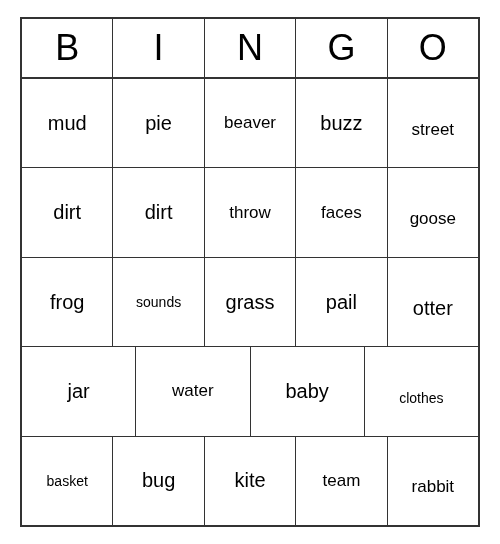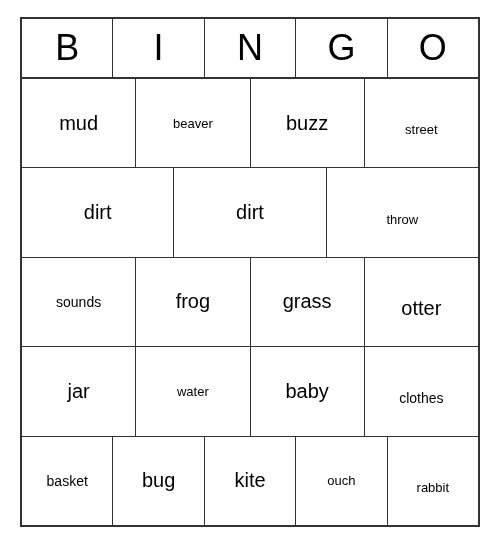--- a/index.html
+++ b/index.html
@@ -43,21 +43,20 @@
     }
 
     .bingo-header .header-cell:last-child {
       border-right: none;
     }
 
     .bingo-body {
       display: flex;
       flex-direction: column;
       flex: 1;
-      justify-content: flex-end;
     }
 
     .bingo-row {
       display: flex;
       flex: 1;
       border-bottom: 1px solid #333;
     }
 
     .bingo-row:last-child {
       border-bottom: none;
@@ -77,59 +76,63 @@
     .bingo-cell:last-child {
       border-right: none;
       margin-top: 13px;
     }
 
     .bingo-cell.small-text {
       font-size: 14px;
     }
 
     .bingo-cell.medium-text {
-      font-size: 13px;
+      font-size: 17px;
     }
   </style>
 </head>
 <body>
 
 <div class="bingo-card">
   <div class="bingo-header">
   <div class="header-cell">B</div>
       <div class="header-cell">I</div>
       <div class="header-cell">N</div>
       <div class="header-cell">G</div>
       <div class="header-cell">O</div>
     </div>
   <div class="bingo-body">
   <div class="bingo-row">
         <div class="bingo-cell">mud</div>
+        <div class="bingo-cell">pie</div>
         <div class="bingo-cell medium-text">beaver</div>
         <div class="bingo-cell">buzz</div>
         <div class="bingo-cell medium-text">street</div>
       </div>
       <div class="bingo-row">
         <div class="bingo-cell">dirt</div>
         <div class="bingo-cell">dirt</div>
         <div class="bingo-cell medium-text">throw</div>
+        <div class="bingo-cell medium-text">faces</div>
+        <div class="bingo-cell medium-text">goose</div>
       </div>
       <div class="bingo-row">
+        <div class="bingo-cell">frog</div>
         <div class="bingo-cell small-text">sounds</div>
-        <div class="bingo-cell">frog</div>
         <div class="bingo-cell">grass</div>
+        <div class="bingo-cell">pail</div>
         <div class="bingo-cell">otter</div>
       </div>
       <div class="bingo-row">
         <div class="bingo-cell">jar</div>
         <div class="bingo-cell medium-text">water</div>
         <div class="bingo-cell">baby</div>
         <div class="bingo-cell small-text">clothes</div>
       </div>
       <div class="bingo-row">
         <div class="bingo-cell small-text">basket</div>
         <div class="bingo-cell">bug</div>
         <div class="bingo-cell">kite</div>
-        <div class="bingo-cell medium-text">ouch</div>
+        <div class="bingo-cell medium-text">team</div>
         <div class="bingo-cell medium-text">rabbit</div>
       </div>
     </div>
 </div>
 
 </body></html>

